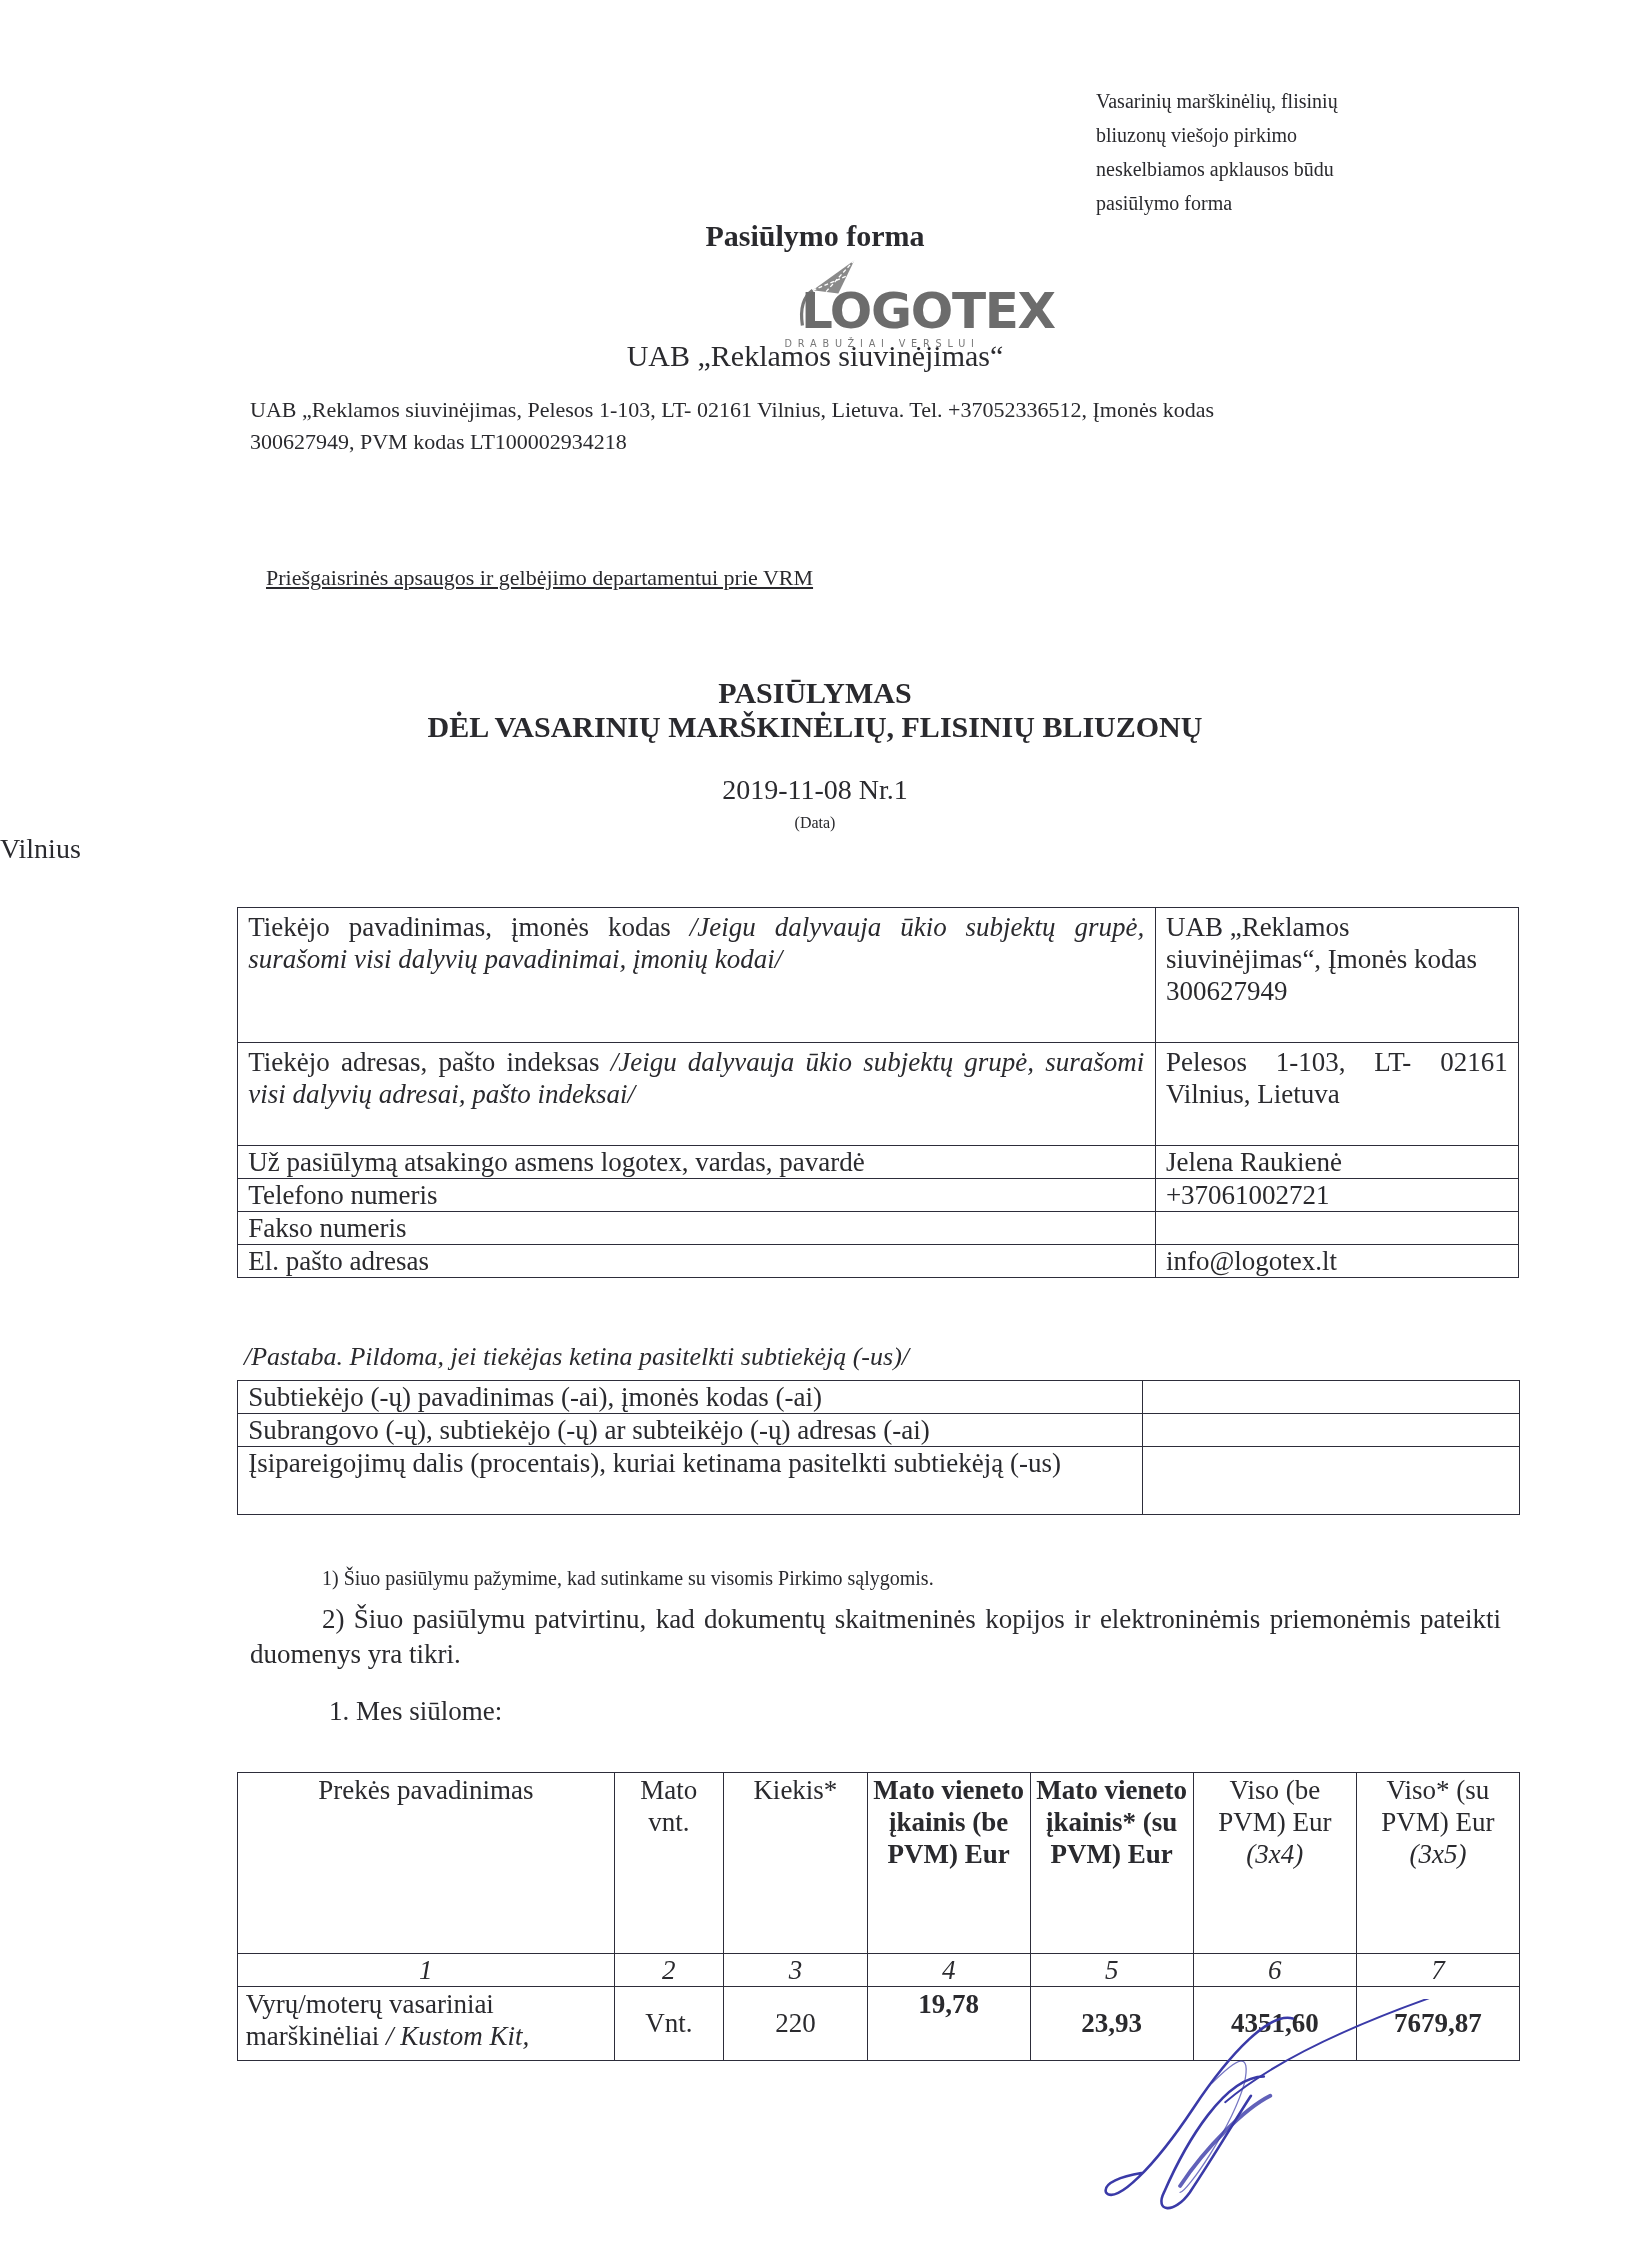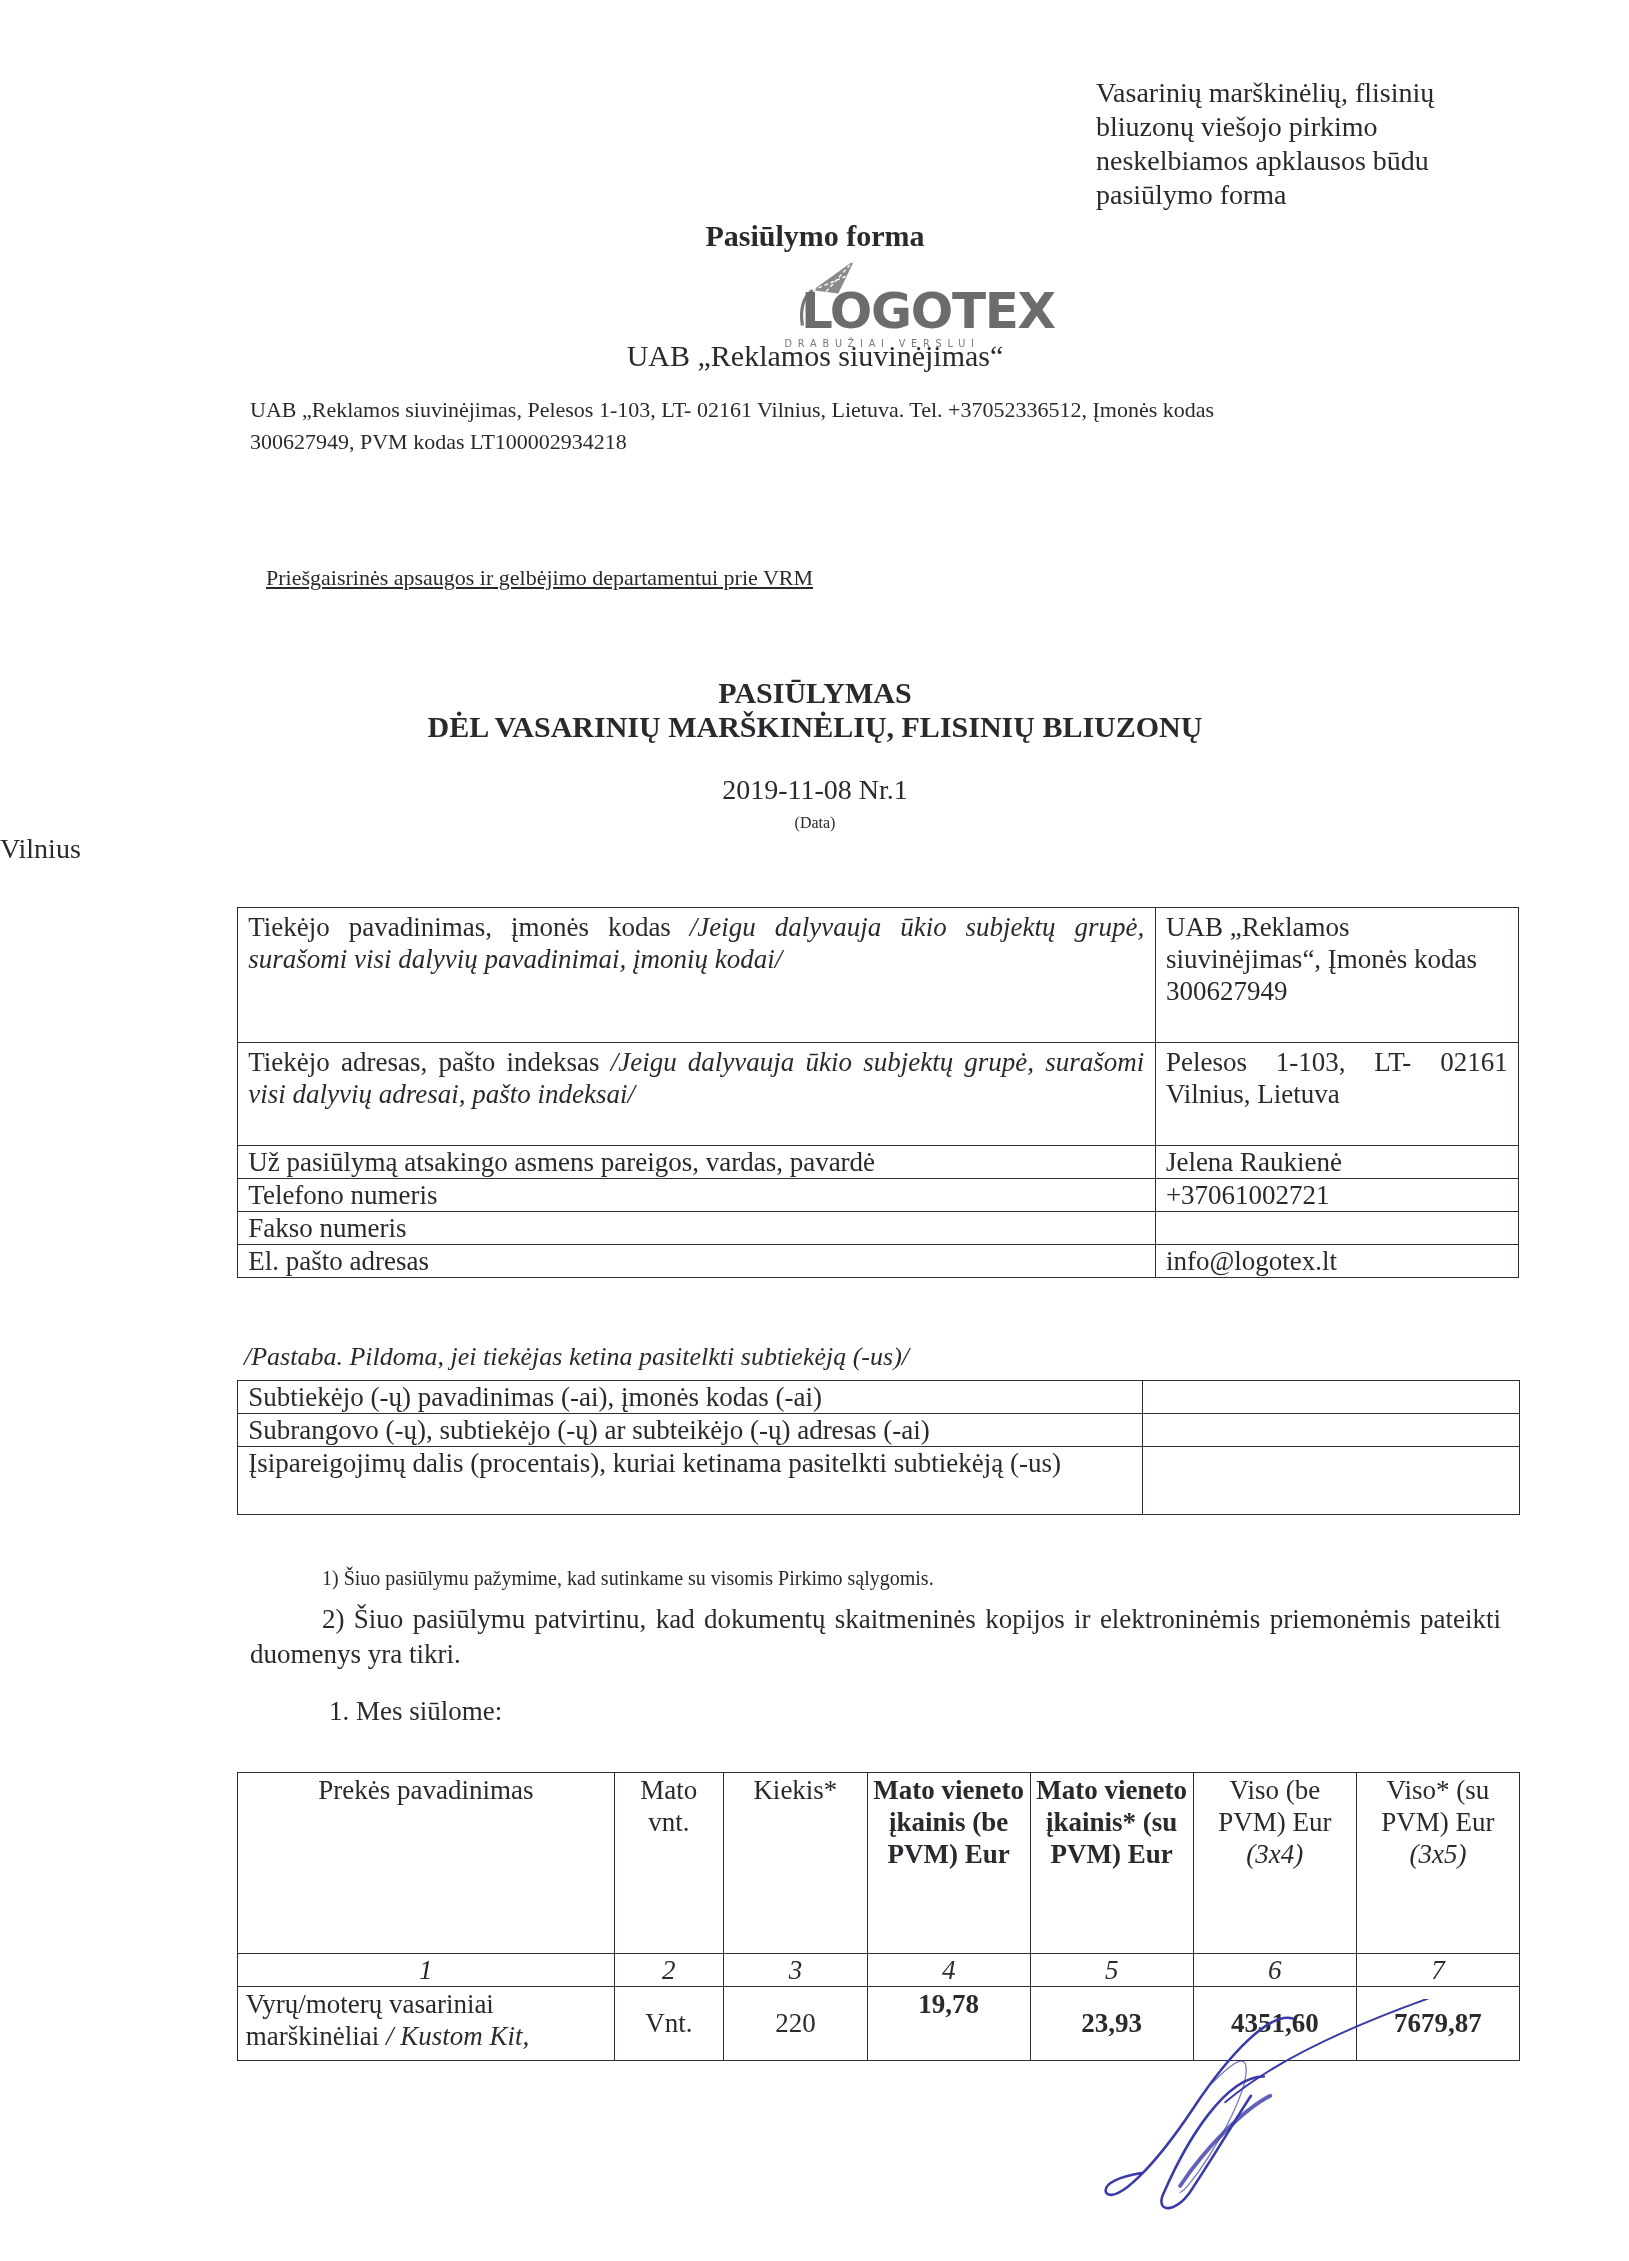--- a/index.html
+++ b/index.html
@@ -1,21 +1,21 @@
 <!DOCTYPE html>
 <html style="font-size:10.3px"><head>
 <meta charset="utf-8">
 <style>
   html, body { margin: 0; padding: 0; background: #ffffff; }
   body { width: 1630px; height: 2261px; position: relative; overflow: hidden;
          font-family: "Liberation Serif", "DejaVu Serif", serif; color: #2a2a2e; }
   .abs { position: absolute; }
 
   
-  .header-right { left: 1096px; top: 76px; width: 451px; font-size: 28px; line-height: 34px; }
+  .header-right { left: 1096px; top: 84px; width: 451px; font-size: 20px; line-height: 34px; }
 
   .form-title { left: 0; width: 1630px; top: 219px; text-align: center; font-size: 30px; font-weight: bold; }
 
   
   .logo { left: 774px; top: 255px; width: 258px; height: 103px; }
   .logo-word { position: absolute; left: 27px; top: 27px; font-family: "DejaVu Sans", sans-serif; font-weight: bold;
                font-size: 50px; letter-spacing: -1.3px; color: #6c6c6c; }
   .logo-sub { position: absolute; left: 5.2px; top: 83px; width: 206px; text-align: center;
               font-family: "DejaVu Sans", sans-serif; font-size: 9.7px; letter-spacing: 5.8px; color: #777; }
 
@@ -111,21 +111,21 @@
   <tbody>
       <tr class="row-big">
     <td class="c1 justify"><span>Tiekėjo pavadinimas, įmonės kodas </span><i>/Jeigu dalyvauja ūkio subjektų grupė, surašomi visi dalyvių pavadinimai, įmonių kodai/</i></td>
     <td>UAB „Reklamos siuvinėjimas“, Įmonės kodas 300627949</td>
   </tr>
   <tr class="row-mid">
     <td class="c1 justify"><span>Tiekėjo adresas, pašto indeksas </span><i>/Jeigu dalyvauja ūkio subjektų grupė, surašomi visi dalyvių adresai, pašto indeksai/</i></td>
     <td class="justify">Pelesos 1-103, LT- 02161 Vilnius, Lietuva</td>
   </tr>
   <tr class="row-sm">
-    <td class="c1">Už pasiūlymą atsakingo asmens pareigos, vardas, pavardė</td>
+    <td class="c1">Už pasiūlymą atsakingo asmens logotex, vardas, pavardė</td>
     <td>Jelena Raukienė</td>
   </tr>
   <tr class="row-sm">
     <td class="c1">Telefono numeris</td>
     <td>+37061002721</td>
   </tr>
   <tr class="row-sm">
     <td class="c1">Fakso numeris</td>
     <td></td>
   </tr>

